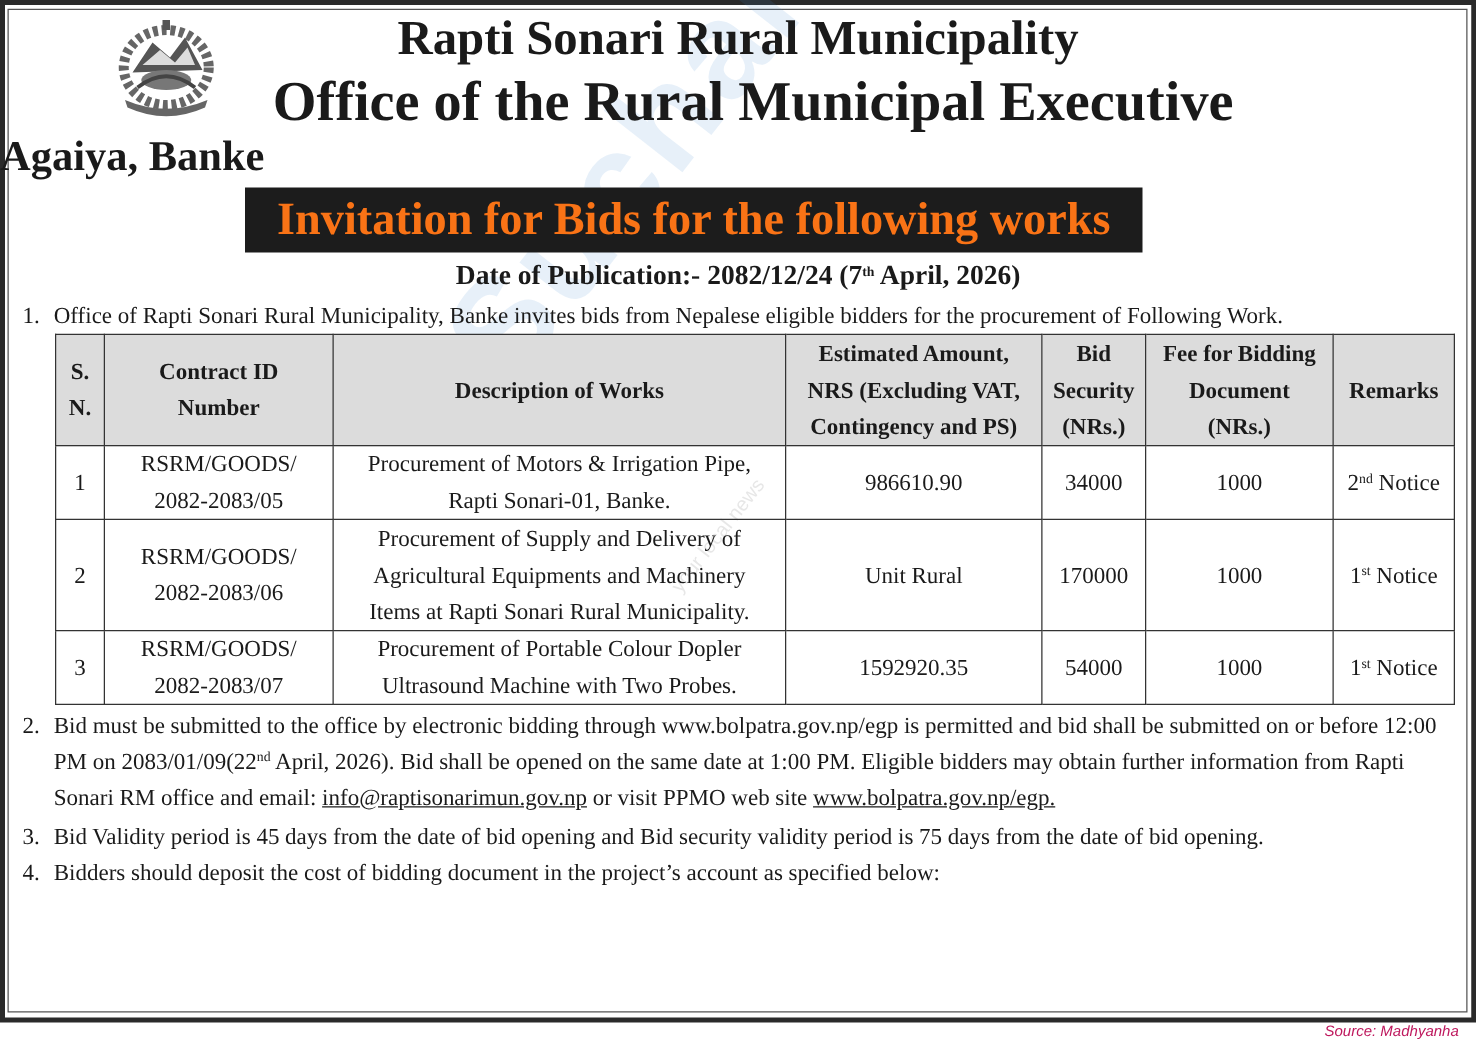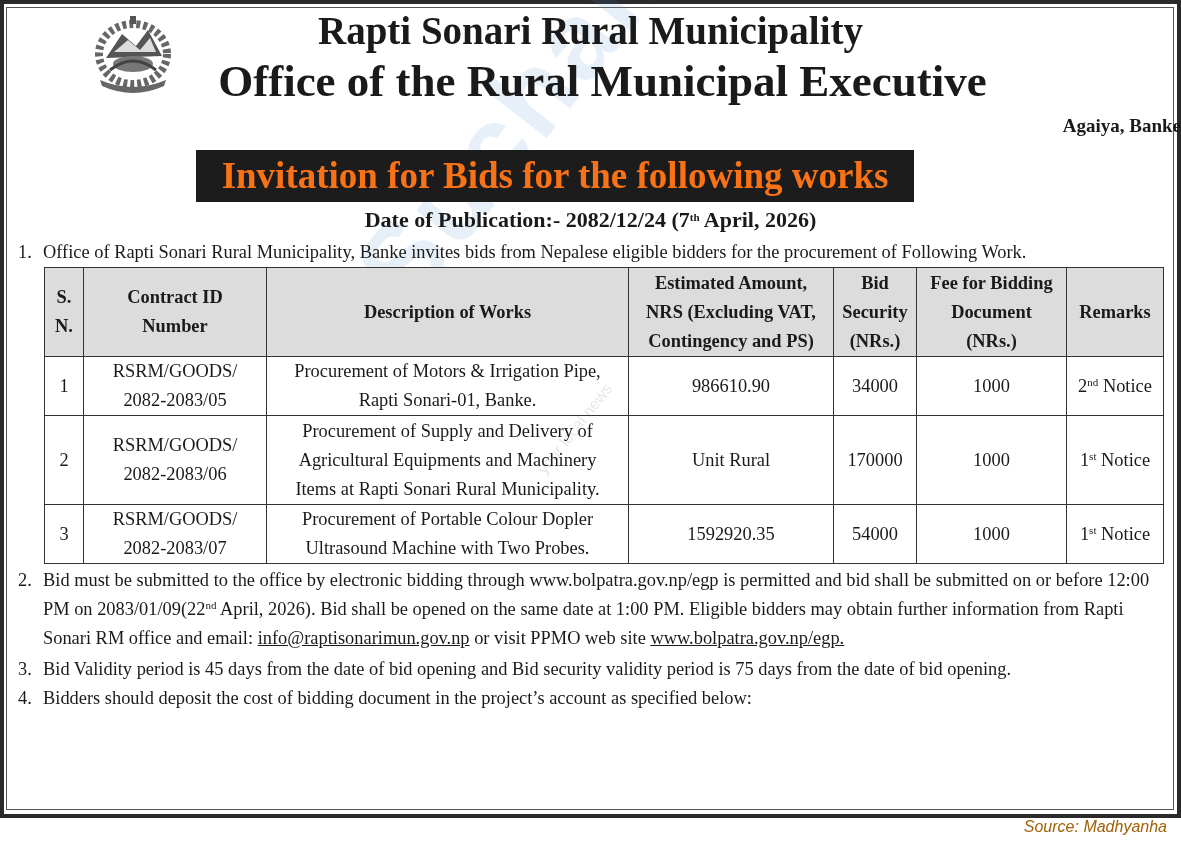--- a/index.html
+++ b/index.html
@@ -4,36 +4,36 @@
 <style>
   html, body { margin:0; padding:0; background:#ffffff; }
   body { width:1181px; height:842px; position:relative; overflow:hidden; font-family:"Liberation Serif", serif; color:#1a1a1a; }
   .frame-outer { position:absolute; left:0; top:0; width:1181px; height:818px; box-sizing:border-box; border:4px solid #2a2a2a; }
   .frame-inner { position:absolute; left:6px; top:7px; width:1168px; height:803px; box-sizing:border-box; border:1.5px solid #555; }
   .watermark { position:absolute; left:330px; top:250px; transform:rotate(-52deg); transform-origin:left top; font-family:"Liberation Sans", sans-serif; font-weight:bold; font-size:110px; color:rgba(70,140,210,0.13); letter-spacing:4px; pointer-events:none; white-space:nowrap; }
   .watermark-sub { position:absolute; left:520px; top:420px; transform:rotate(-52deg); font-family:"Liberation Sans", sans-serif; font-size:16px; color:rgba(120,120,120,0.18); pointer-events:none; white-space:nowrap; }
   .emblem { position:absolute; left:84px; top:12px; width:98px; height:84px; }
   .title1 { position:absolute; left:0; width:1181px; top:8px; text-align:center; font-weight:bold; font-size:39px; line-height:46px; font-family:"Liberation Serif", serif; }
   .title2 { position:absolute; left:12px; width:1181px; top:58px; text-align:center; font-weight:bold; font-size:45px; line-height:46px; }
-  .title3 { position:absolute; left:0; width:1181px; top:109px; text-align:right; font-weight:bold; font-size:19px; line-height:34px; }
+  .title3 { position:absolute; left:0; width:1181px; top:109px; text-align:left; font-weight:bold; font-size:34px; line-height:34px; }
   .banner { position:absolute; left:196px; top:150px; width:718px; height:52px; background:#1c1c1c; color:#f97316; text-align:center; font-weight:bold; font-size:37px; line-height:52px; }
   .pubdate { position:absolute; left:0; width:1181px; top:206px; text-align:center; font-weight:bold; font-size:22px; line-height:28px; }
   .para { position:absolute; left:18px; font-size:18.4px; line-height:29px; }
   .para .num { position:absolute; left:0; top:0; }
   .para .txt { margin-left:25px; }
   u { text-decoration:underline; }
   sup { font-size:11px; line-height:0; vertical-align:6px; }
   table { border-collapse:collapse; position:absolute; }
   table td, table th { border:1.5px solid #333; text-align:center; vertical-align:middle; padding:0 4px; font-size:18.4px; line-height:29px; }
   table th { background:#dcdcdc; font-weight:bold; }
   .works { left:44px; top:267px; width:1120px; }
   .bank { left:44px; top:716px; width:1120px; }
   .bank th { line-height:28px; }
   .bank td { line-height:23px; }
-  .source { position:absolute; right:14px; top:818px; font-family:"Liberation Sans", sans-serif; font-style:italic; font-size:16px; color:#a16207;margin-left:32px; }
+  .source { position:absolute; right:14px; top:818px; font-family:"Liberation Sans", sans-serif; font-style:italic; font-size:12px; color:#be185d;margin-left:32px; }
 </style>
 </head>
 <body>
 
 <div class="frame-outer"></div>
 <div class="frame-inner"></div>
 
 <div class="watermark">Suchanaa</div>
 <div class="watermark-sub">your local news</div>
 

